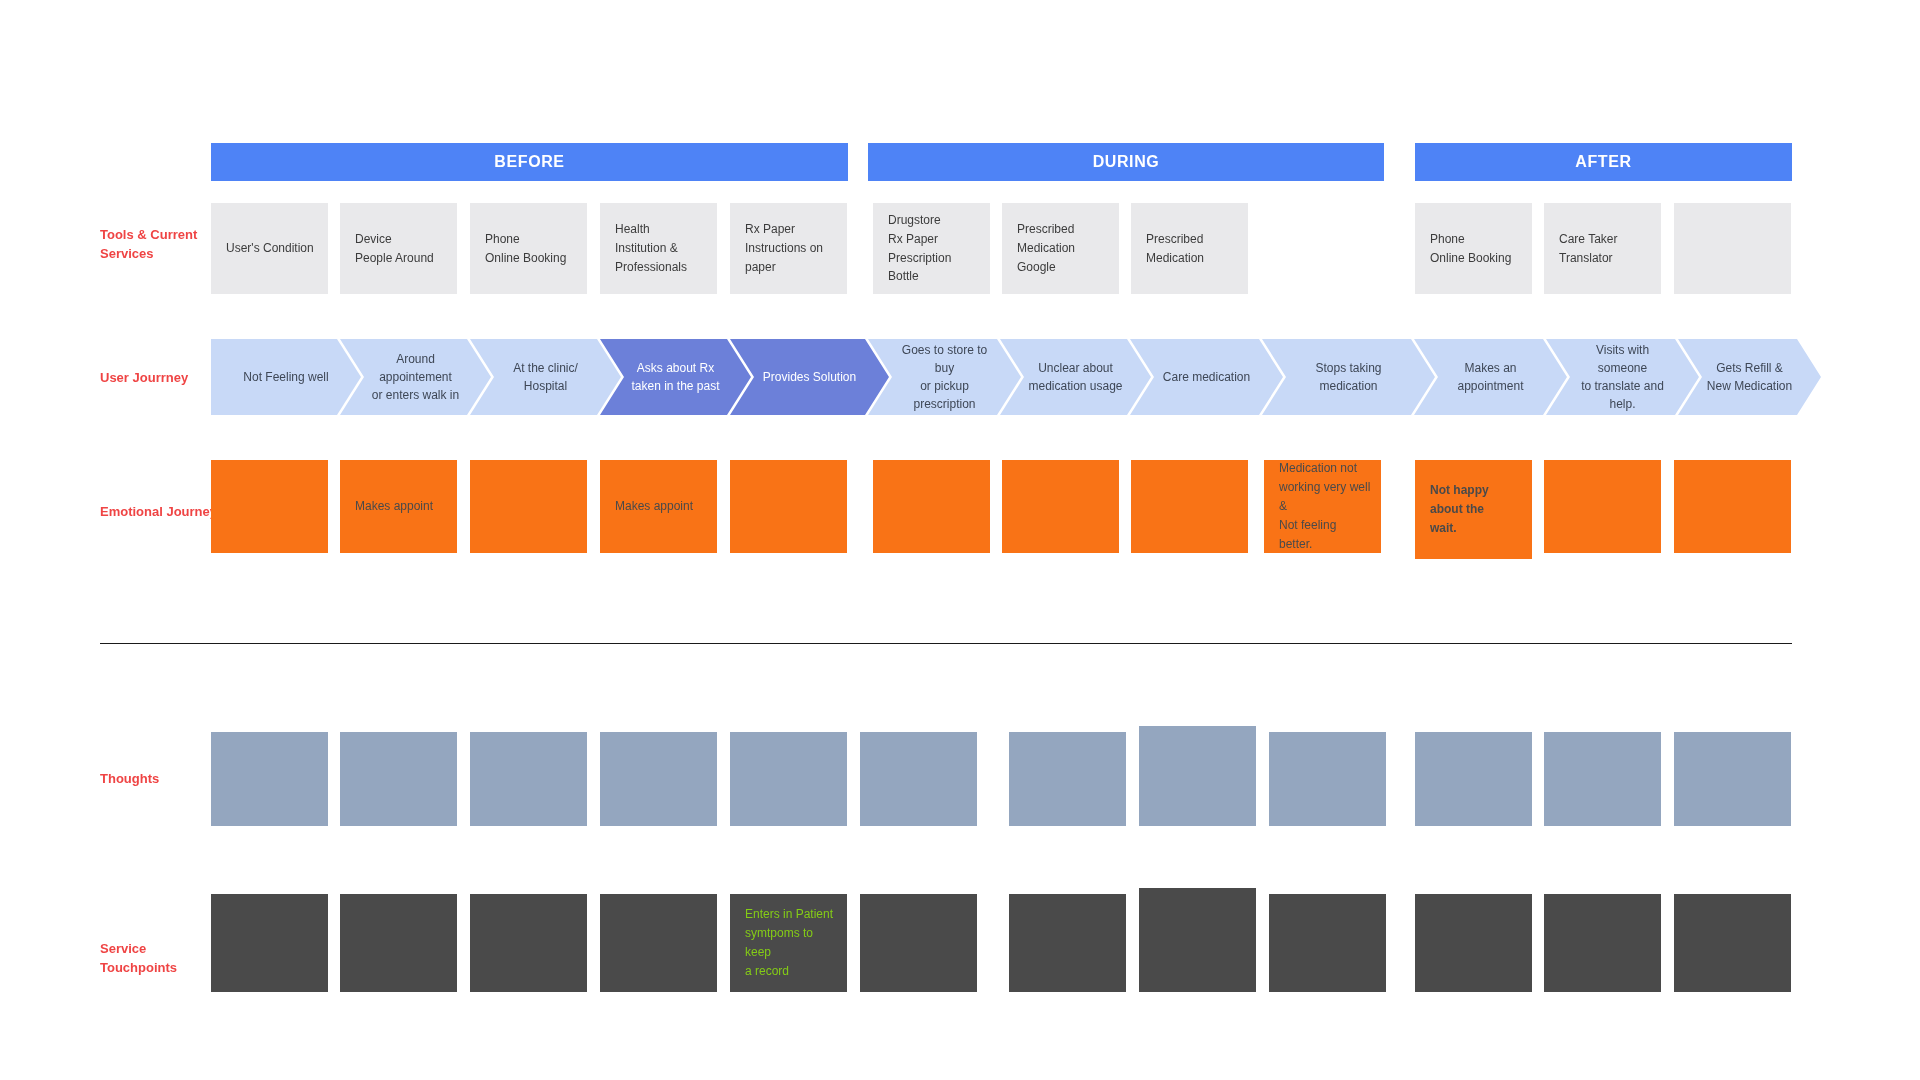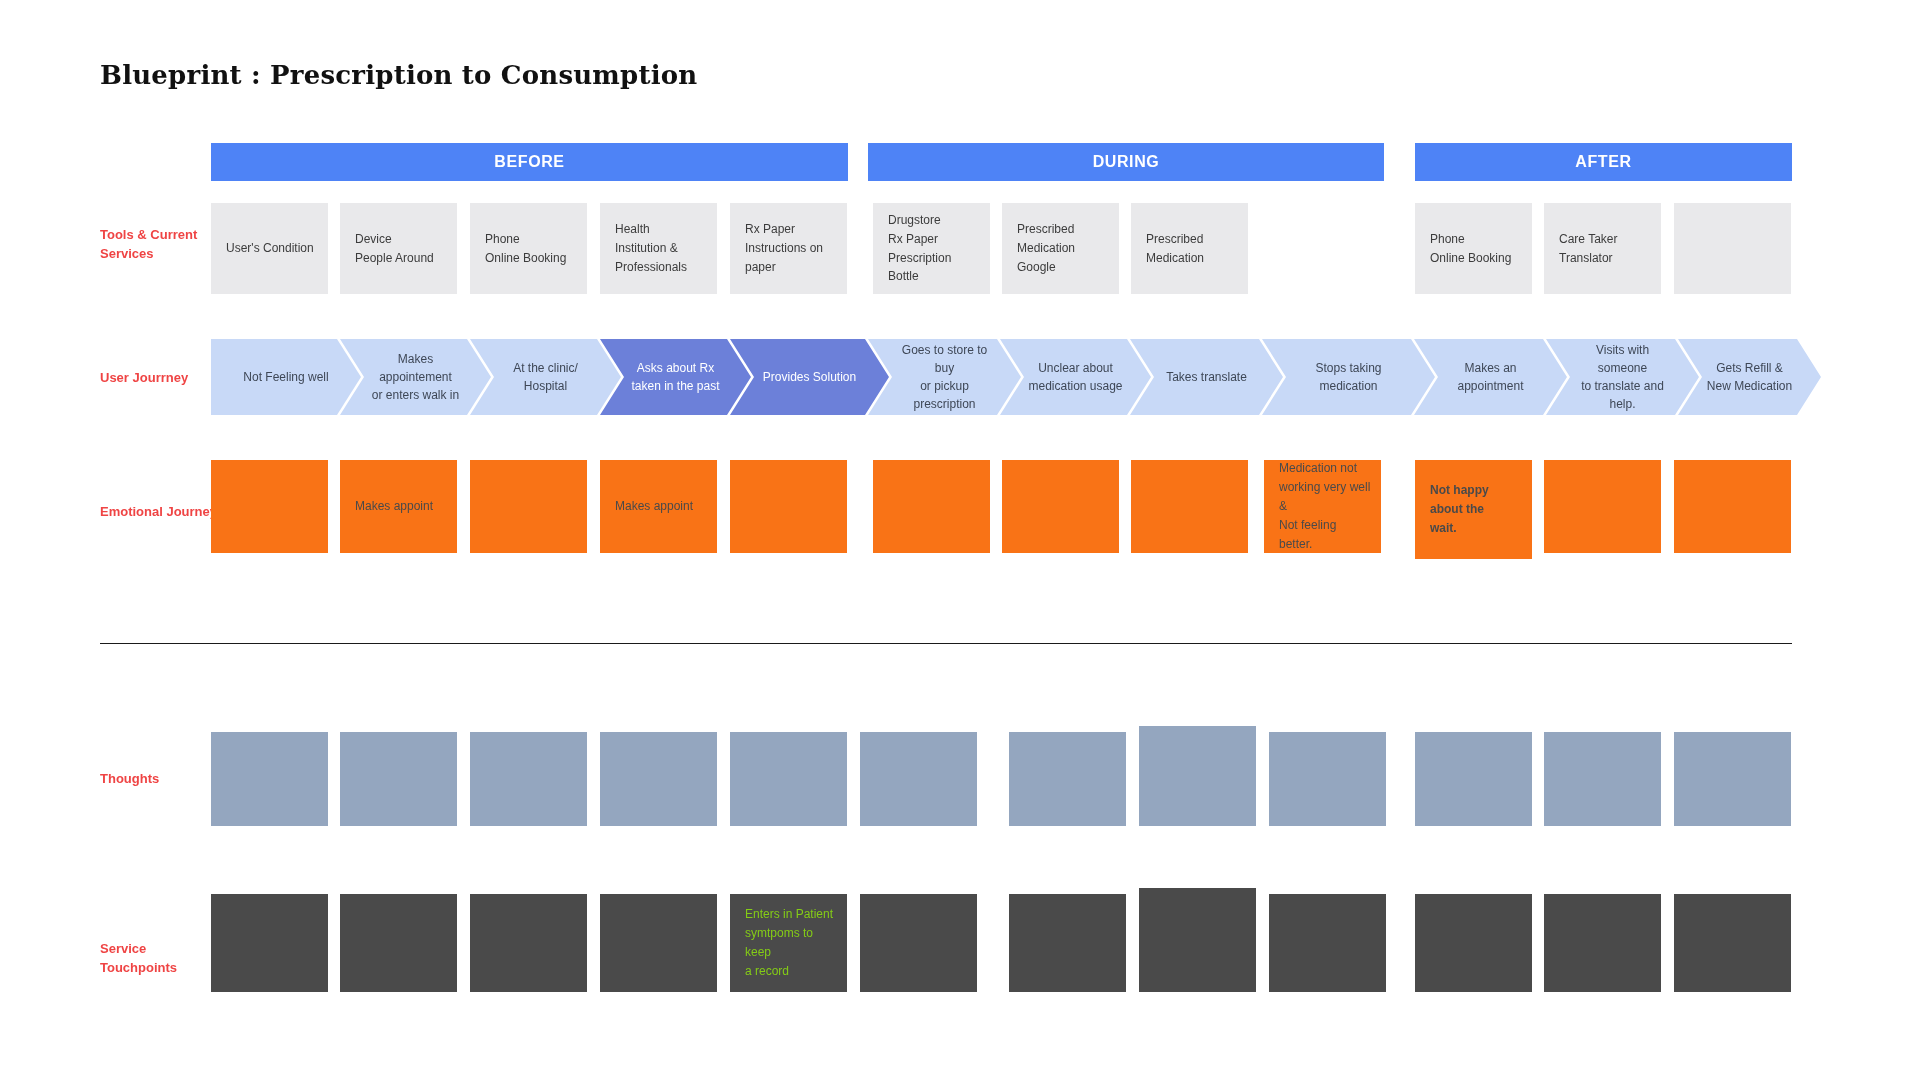--- a/index.html
+++ b/index.html
@@ -26,21 +26,20 @@
   .chev.dark{background:#6c80d9;color:#ffffff;}
   .chev.notch{clip-path:polygon(0 0, calc(100% - 24px) 0, 100% 50%, calc(100% - 24px) 100%, 0 100%, 24px 50%);}
   .chev.flat{clip-path:polygon(0 0, calc(100% - 24px) 0, 100% 50%, calc(100% - 24px) 100%, 0 100%);}
   .divider{position:absolute;left:100px;top:643px;width:1692px;height:0;
            border-top:1.5px solid #1a1a1a;}
 </style>
 </head>
 <body>
 
 <div class="canvas">
-  <h1 class="title">Blueprint : Prescription to Consumption</h1>
 
   <div class="bar" style="left:211px;width:637px;">BEFORE</div>
   <div class="bar" style="left:1415px;width:377px;">AFTER</div>
   <div class="bar" style="left:868px;width:516px;">DURING</div>
 
   <div class="row-label" style="top:226px;">Tools &amp;
 Current Services</div>
   <div class="row-label" style="top:369px;">User Jourrney</div>
   <div class="row-label" style="top:503px;">Emotional Journey</div>
   <div class="row-label" style="top:770px;">Thoughts</div>
@@ -68,33 +67,33 @@
       <div class="box tools-box" style="left: 1131px; top: 203px; width: 117px; height: 91px;">Prescribed
 Medication</div>
       <div class="box tools-box" style="left: 1415px; top: 203px; width: 117px; height: 91px;">Phone
 Online Booking</div>
       <div class="box tools-box" style="left: 1544px; top: 203px; width: 117px; height: 91px;">Care Taker
 Translator</div>
       <div class="box tools-box" style="left: 1674px; top: 203px; width: 117px; height: 91px;"></div>
     </div>
   <div id="journey-row">
       <div class="chev light flat" style="left: 211px; width: 150px;">Not Feeling well</div>
-      <div class="chev light notch" style="left: 340px; width: 151px;">Makes appointement
+      <div class="chev light notch" style="left: 340px; width: 151px;">Around appointement
 or enters walk in</div>
       <div class="chev light notch" style="left: 470px; width: 151px;">At the clinic/
 Hospital</div>
       <div class="chev dark notch" style="left: 600px; width: 151px;">Asks about Rx
 taken in the past</div>
       <div class="chev dark notch" style="left: 730px; width: 159px;">Provides Solution</div>
       <div class="chev light notch" style="left: 868px; width: 153px;">Goes to store to buy
 or pickup
 prescription</div>
       <div class="chev light notch" style="left: 1000px; width: 151px;">Unclear about
 medication usage</div>
-      <div class="chev light notch" style="left: 1130px; width: 153px;">Takes translate</div>
+      <div class="chev light notch" style="left: 1130px; width: 153px;">Care medication</div>
       <div class="chev light notch" style="left: 1262px; width: 173px;">Stops taking
 medication</div>
       <div class="chev light notch" style="left: 1414px; width: 153px;">Makes an
 appointment</div>
       <div class="chev light notch" style="left: 1546px; width: 153px;">Visits with someone
 to translate and help.</div>
       <div class="chev light notch" style="left: 1678px; width: 143px;">Gets Refill &amp;
 New Medication</div>
     </div>
   <div id="emotional-row">

